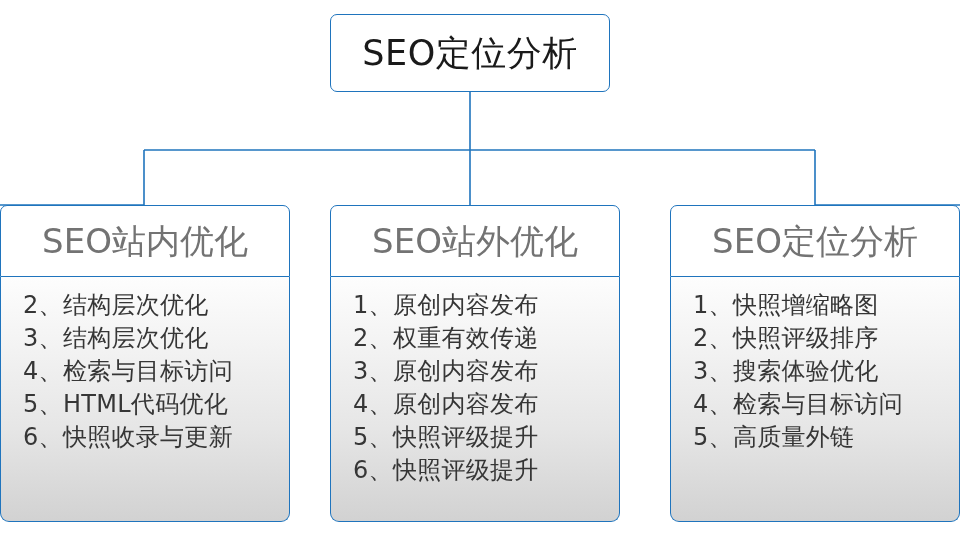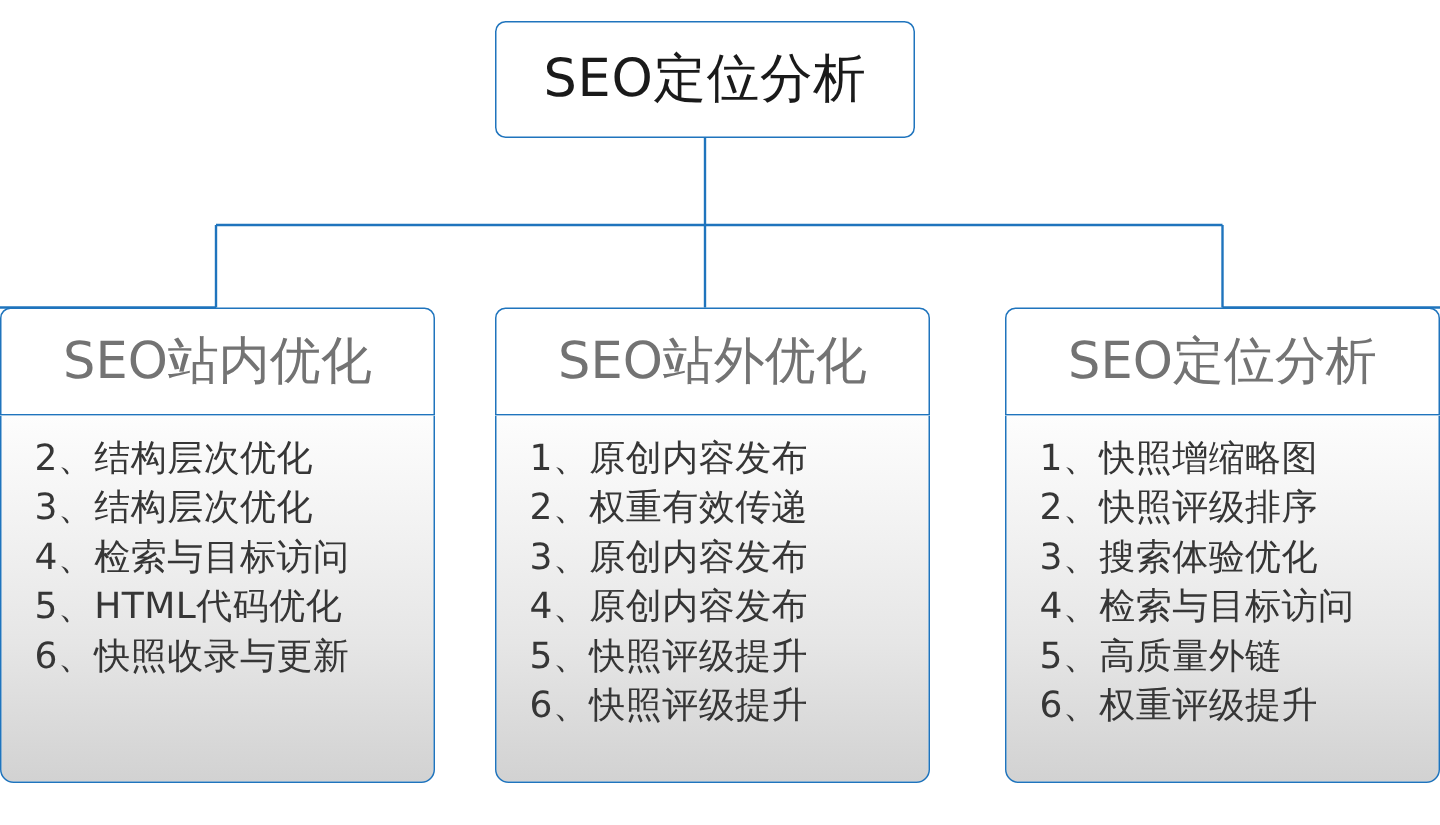--- a/index.html
+++ b/index.html
@@ -194,20 +194,17 @@
         </li>
         <li>
           <span class="item-index">3、</span><span class="item-text">搜索体验优化</span>
         </li>
         <li>
           <span class="item-index">4、</span><span class="item-text">检索与目标访问</span>
         </li>
         <li>
           <span class="item-index">5、</span><span class="item-text">高质量外链</span>
         </li>
-        <li>
-          <span class="item-index">6、</span><span class="item-text">权重评级提升</span>
-        </li>
       </ul>
     </div>
   </div>
 
 </div>
 
 </body></html>

